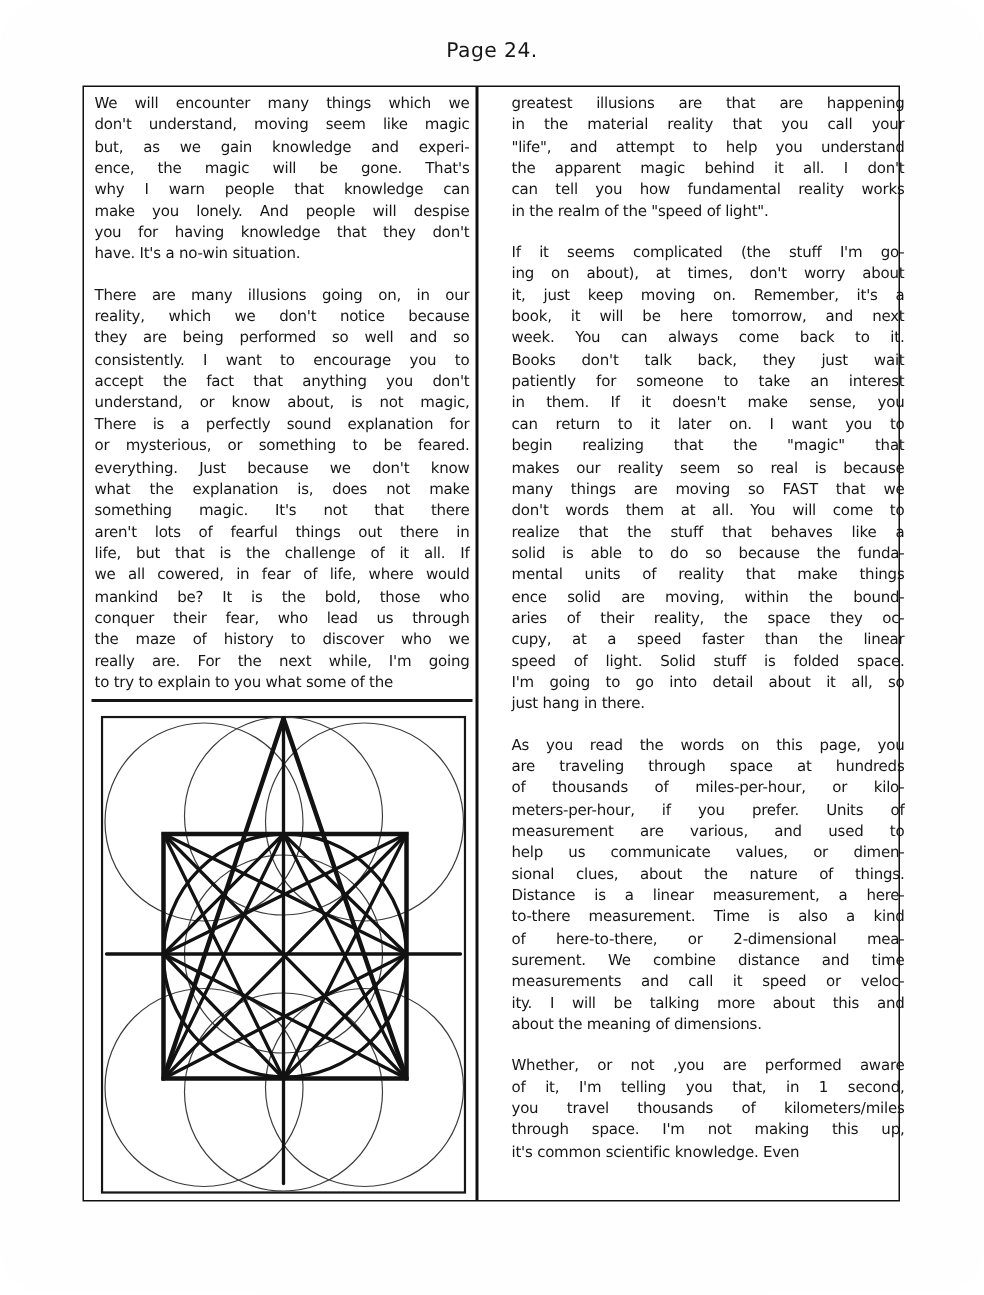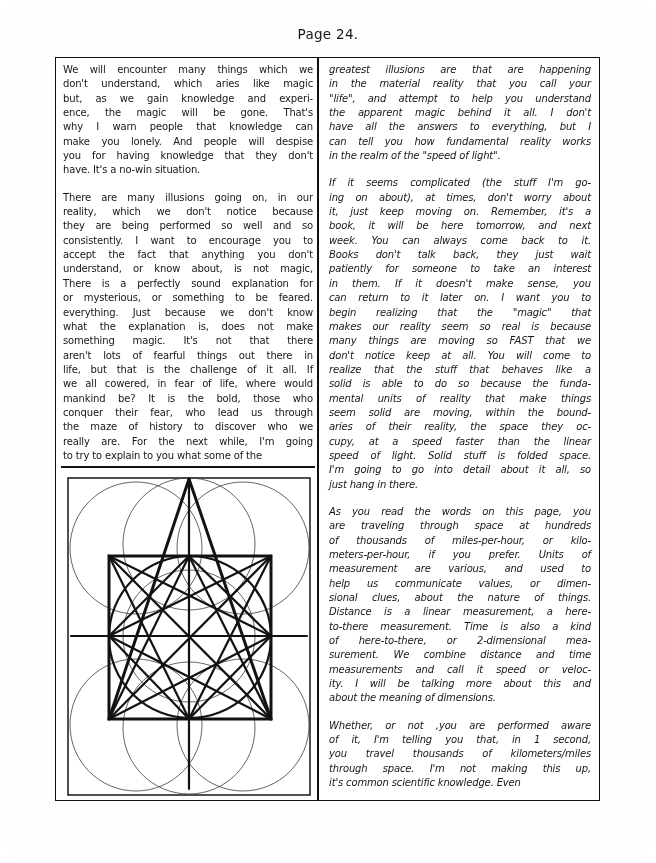--- a/index.html
+++ b/index.html
@@ -15,21 +15,21 @@
     position:absolute; left:55px; top:57px; width:543px; height:742px;
     border:1.6px solid #101010; background:#fff;
   }
   .column-divider {
     position:absolute; left:261px; top:0; width:1.6px; height:100%;
     background:#101010;
   }
   .textcol { position:absolute; top:5px; font-size:10px; line-height:14.35px;
     letter-spacing:-0.15px; color:#161616; }
   .textcol.left  { left:7px;  width:250px; }
-  .textcol.right { left:273px; width:262px;font-style:italic; }
+  .textcol.right { left:285px; width:262px; }
   .para { margin:0 0 13px 0; }
   .para:last-child { margin-bottom:0; }
   .tline { text-align:justify; text-align-last:justify; white-space:nowrap; }
   .tline.last { text-align-last:left; white-space:normal; }
   .section-rule {
     position:absolute; left:5px; top:408px; width:254px; height:2.2px;
     background:#141414;
   }
   .figure-wrap { position:absolute; left:11px; top:419px; width:244px; height:319px; }
   svg .thin  { stroke:#3d3d3d; stroke-width:0.8; fill:none; }
@@ -42,21 +42,21 @@
 
 <div class="page">
 
   <div class="page-title">Page 24.</div>
 
   <div class="content-frame">
 
     <div class="textcol left">
         <div class="para">
           <div class="tline">We will encounter  many things which we</div>
-          <div class="tline">don't understand, which aries like magic</div>
+          <div class="tline">don't understand, moving seem like magic</div>
           <div class="tline">but, as we gain knowledge and experi-</div>
           <div class="tline">ence, the magic will  be  gone.   That's</div>
           <div class="tline">why I warn people that knowledge can</div>
           <div class="tline">make you lonely.  And people will despise</div>
           <div class="tline">you for having knowledge that  they don't</div>
           <div class="tline last">have.  It's a no-win situation.</div>
         </div>
         <div class="para">
           <div class="tline">There are many illusions going on, in our</div>
           <div class="tline">reality, which we  don't notice because</div>
@@ -81,42 +81,41 @@
       </div>
 
     <div class="column-divider"></div>
 
     <div class="textcol right">
         <div class="para">
           <div class="tline">greatest  illusions are that are happening</div>
           <div class="tline">in the material reality that you call your</div>
           <div class="tline">"life", and attempt to help you understand</div>
           <div class="tline">the apparent  magic behind it all.  I don't</div>
-          <div class="tline">have all the answers to everything, but I</div>
           <div class="tline">can tell you how fundamental reality works</div>
           <div class="tline last">in the realm of the "speed of light".</div>
         </div>
         <div class="para">
           <div class="tline">If  it seems complicated (the stuff I'm go-</div>
           <div class="tline">ing on about), at times, don't worry about</div>
           <div class="tline">it, just keep moving on.  Remember, it's a</div>
           <div class="tline">book, it will be here tomorrow, and next</div>
           <div class="tline">week.   You can always come back to it.</div>
           <div class="tline">Books don't  talk  back, they just  wait</div>
           <div class="tline">patiently for someone to take an interest</div>
           <div class="tline">in them.   If it doesn't make sense, you</div>
           <div class="tline">can return to it later on.  I want you to</div>
           <div class="tline">begin realizing that the "magic" that</div>
           <div class="tline">makes our reality seem so real is because</div>
           <div class="tline">many things are moving so FAST that we</div>
-          <div class="tline">don't notice keep at all.  You will come to</div>
+          <div class="tline">don't words them at all.  You will come to</div>
           <div class="tline">realize that the stuff that behaves like a</div>
           <div class="tline">solid is able to do so because the funda-</div>
           <div class="tline">mental units of reality that make things</div>
-          <div class="tline">seem solid are moving, within the bound-</div>
+          <div class="tline">ence solid are moving, within the bound-</div>
           <div class="tline">aries of their reality, the space they oc-</div>
           <div class="tline">cupy, at a speed faster than the linear</div>
           <div class="tline">speed of light.  Solid stuff is folded space.</div>
           <div class="tline">I'm going to go into detail about it all, so</div>
           <div class="tline last">just hang in there.</div>
         </div>
         <div class="para">
           <div class="tline">As you read the words on this page, you</div>
           <div class="tline">are traveling through space at hundreds</div>
           <div class="tline">of  thousands of miles-per-hour, or kilo-</div>

